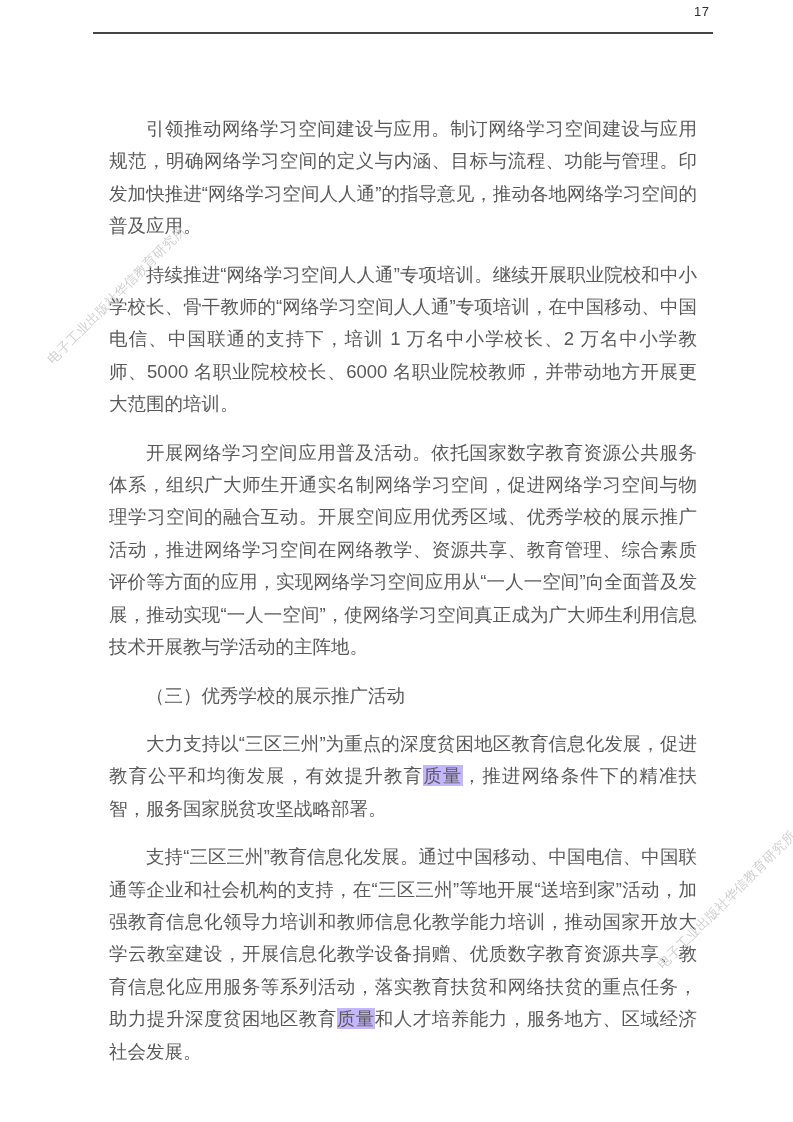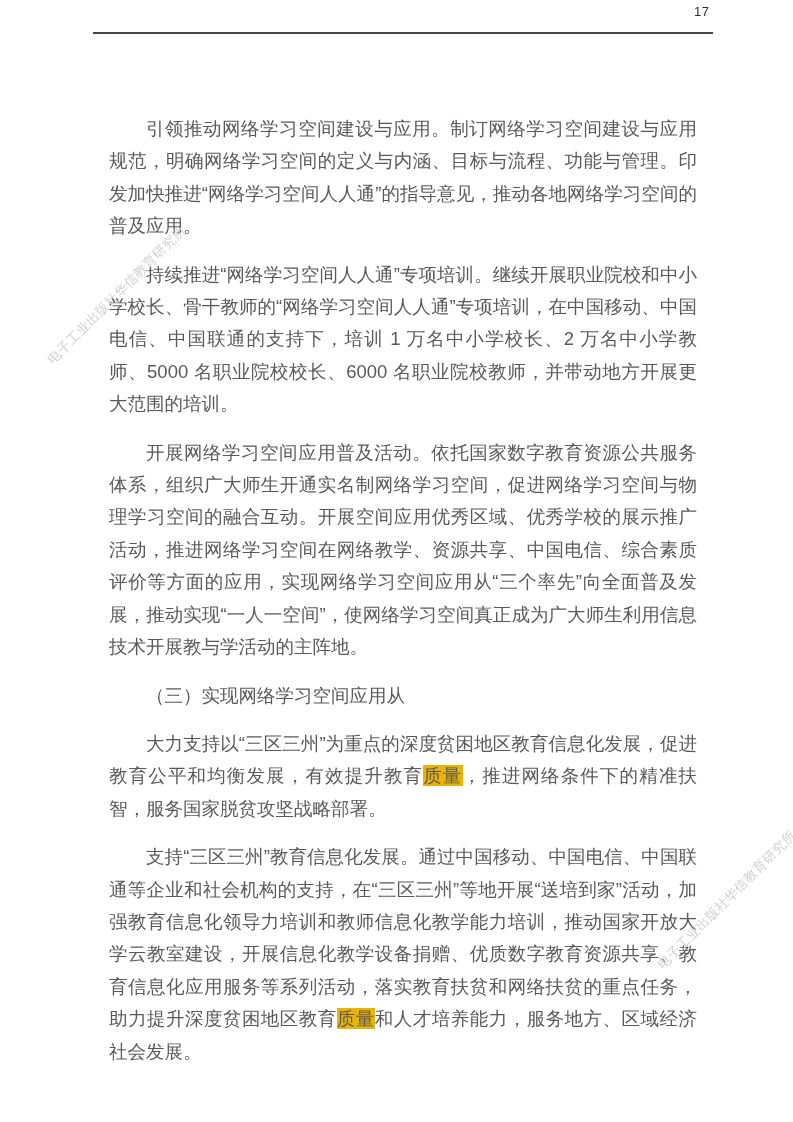--- a/index.html
+++ b/index.html
@@ -40,21 +40,21 @@
     line-height: 32.4px;
     color: #595959;
     text-align: justify;
   }
   .content p {
     margin: 16px;
     padding: 0;
     text-indent: 2em;
   }
   mark.hl {
-    background: #eab308;
+    background: #c4b5fd;
     color: inherit;
     padding: 0;
   }
   .watermark {
     position: absolute;
     color: #cfcfcf;
     font-size: 13px;
     line-height: 13px;
     white-space: nowrap;
     letter-spacing: 0.5px;
@@ -69,21 +69,21 @@
 </head>
 <body>
 
 <div class="page-number">17</div>
 
 <div class="header-rule"></div>
 
 <div class="content">
   <p>引领推动网络学习空间建设与应用。制订网络学习空间建设与应用规范，明确网络学习空间的定义与内涵、目标与流程、功能与管理。印发加快推进“网络学习空间人人通”的指导意见，推动各地网络学习空间的普及应用。</p>
   <p>持续推进“网络学习空间人人通”专项培训。继续开展职业院校和中小学校长、骨干教师的“网络学习空间人人通”专项培训，在中国移动、中国电信、中国联通的支持下，培训 1 万名中小学校长、2 万名中小学教师、5000 名职业院校校长、6000 名职业院校教师，并带动地方开展更大范围的培训。</p>
-  <p>开展网络学习空间应用普及活动。依托国家数字教育资源公共服务体系，组织广大师生开通实名制网络学习空间，促进网络学习空间与物理学习空间的融合互动。开展空间应用优秀区域、优秀学校的展示推广活动，推进网络学习空间在网络教学、资源共享、中国电信、综合素质评价等方面的应用，实现网络学习空间应用从“三个率先”向全面普及发展，推动实现“一人一空间”，使网络学习空间真正成为广大师生利用信息技术开展教与学活动的主阵地。</p>
-  <p>（三）实现网络学习空间应用从</p>
+  <p>开展网络学习空间应用普及活动。依托国家数字教育资源公共服务体系，组织广大师生开通实名制网络学习空间，促进网络学习空间与物理学习空间的融合互动。开展空间应用优秀区域、优秀学校的展示推广活动，推进网络学习空间在网络教学、资源共享、教育管理、综合素质评价等方面的应用，实现网络学习空间应用从“一人一空间”向全面普及发展，推动实现“一人一空间”，使网络学习空间真正成为广大师生利用信息技术开展教与学活动的主阵地。</p>
+  <p>（三）优秀学校的展示推广活动</p>
   <p>大力支持以“三区三州”为重点的深度贫困地区教育信息化发展，促进教育公平和均衡发展，有效提升教育<mark class="hl">质量</mark>，推进网络条件下的精准扶智，服务国家脱贫攻坚战略部署。</p>
   <p>支持“三区三州”教育信息化发展。通过中国移动、中国电信、中国联通等企业和社会机构的支持，在“三区三州”等地开展“送培到家”活动，加强教育信息化领导力培训和教师信息化教学能力培训，推动国家开放大学云教室建设，开展信息化教学设备捐赠、优质数字教育资源共享、教育信息化应用服务等系列活动，落实教育扶贫和网络扶贫的重点任务，助力提升深度贫困地区教育<mark class="hl">质量</mark>和人才培养能力，服务地方、区域经济社会发展。</p>
 </div>
 
 <div class="watermark wm-1">电子工业出版社华信教育研究所</div>
 
 <div class="watermark wm-2">电子工业出版社华信教育研究所</div>
 
 </body></html>

